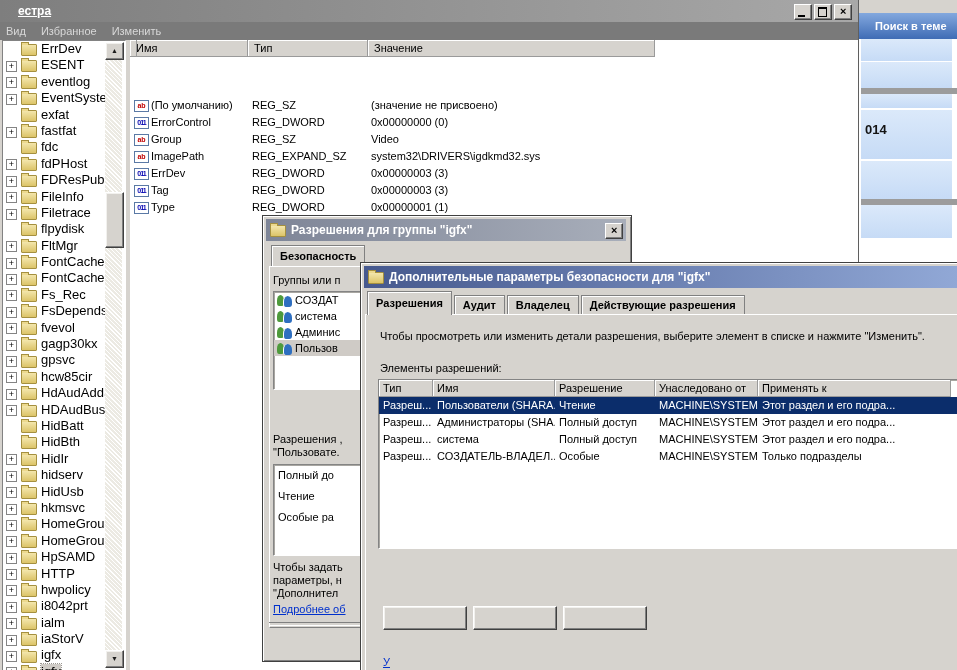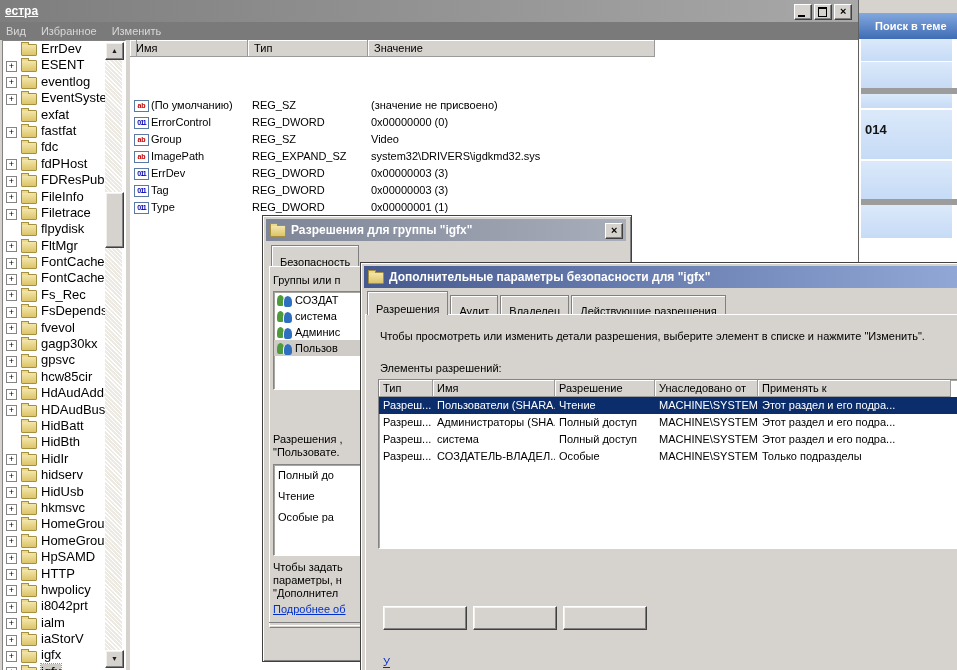--- a/index.html
+++ b/index.html
@@ -8,21 +8,21 @@
   .abs{position:absolute;}
   
   .raised{background:#d6d3ce;border:1px solid;border-color:#fff #404040 #404040 #fff;
           box-shadow:inset -1px -1px 0 #808080, inset 1px 1px 0 #f2f1ee;}
   .sunken{background:#fff;border:1px solid;border-color:#848484 #fff #fff #848484;
           box-shadow:inset 1px 1px 0 #a8a6a1;}
   
   #regedit{left:0;top:0;width:858px;height:670px;background:#d6d3ce;}
   #regedit .titlebar{left:0;top:0;width:858px;height:22px;
       background:linear-gradient(90deg,#7e7e7e,#a8a8a8);color:#fff;font-weight:bold;font-size:12px;line-height:22px;}
-  #regedit .titlebar .ttl{padding-left:5px;text-decoration:underline;}
+  #regedit .titlebar .ttl{padding-left:18px;text-decoration:underline;}
   .winbtns{position:absolute;top:4px;right:6px;display:flex;gap:2px;}
   .winbtn{width:16px;height:14px;background:#d6d3ce;border:1px solid;border-color:#fff #404040 #404040 #fff;
           box-shadow:inset -1px -1px 0 #808080;position:relative;}
   .g-min{position:absolute;left:3px;bottom:2px;width:7px;height:2px;background:#000;}
   .g-max{position:absolute;left:3px;top:2px;width:7px;height:7px;border:1px solid #000;border-top-width:2px;}
   .g-close{position:absolute;left:0;top:0;width:100%;height:100%;text-align:center;line-height:12px;
            font-weight:bold;font-size:11px;color:#000;}
   #menubar{left:0;top:22px;width:858px;height:18px;background:#7a7a7a;color:#d8d8d8;line-height:18px;}
   #menubar span{display:inline-block;padding:0 9px 0 6px;}
   
@@ -70,21 +70,21 @@
   #hcelltext{font-weight:bold;font-size:13px;padding:12px 0 0 4px;color:#141414;}
   
   .dialog{background:#d6d3ce;border:1px solid #404040;
       box-shadow:inset 1px 1px 0 #fff, inset -1px -1px 0 #808080;}
   .dlg-title{position:absolute;height:22px;color:#fff;font-weight:bold;font-size:12px;line-height:22px;white-space:nowrap;}
   .dlg-title .folder{margin:0 5px 0 4px;}
   #dlg1{left:262px;top:215px;width:368px;height:445px;z-index:2;}
   #dlg1 .dlg-title{left:3px;top:3px;width:360px;background:linear-gradient(90deg,#7e8597,#a8aeba);}
   #dlg1 .closebtn{position:absolute;right:3px;top:4px;}
   .tab{display:inline-block;background:#d6d3ce;border:1px solid #808080;border-bottom:none;
-      box-shadow:inset 1px 1px 0 #fff;padding:6px 8px;line-height:19px;height:20px;box-sizing:border-box;vertical-align:bottom;}
+      box-shadow:inset 1px 1px 0 #fff;padding:0 8px;line-height:19px;height:20px;box-sizing:border-box;vertical-align:bottom;font-weight:bold;}
   #dlg1 .tabstrip{left:8px;top:29px;height:22px;}
   #dlg1 .tab{height:22px;line-height:21px;}
   #dlg1 .page{left:6px;top:50px;width:356px;height:360px;border:1px solid;border-color:#fff #808080 #808080 #fff;background:#d6d3ce;}
   .fieldlabel{white-space:nowrap;}
   #groupsbox{left:10px;top:75px;width:344px;height:97px;}
   .li16{position:relative;height:16px;line-height:16px;white-space:nowrap;padding-left:3px;}
   .li16.sel{background:#cfcbc6;}
   .dual{display:inline-block;width:15px;height:12px;position:relative;vertical-align:middle;margin-right:3px;}
   .dual::before{content:"";position:absolute;left:0;top:0;width:7px;height:11px;background:#4e9a3c;
       border-radius:50% 50% 30% 30%;}

